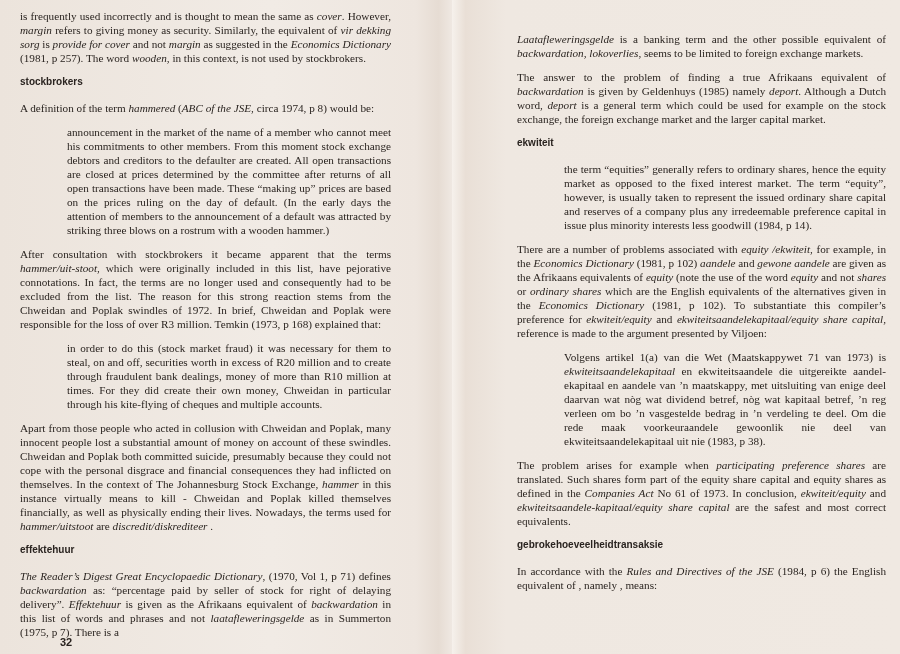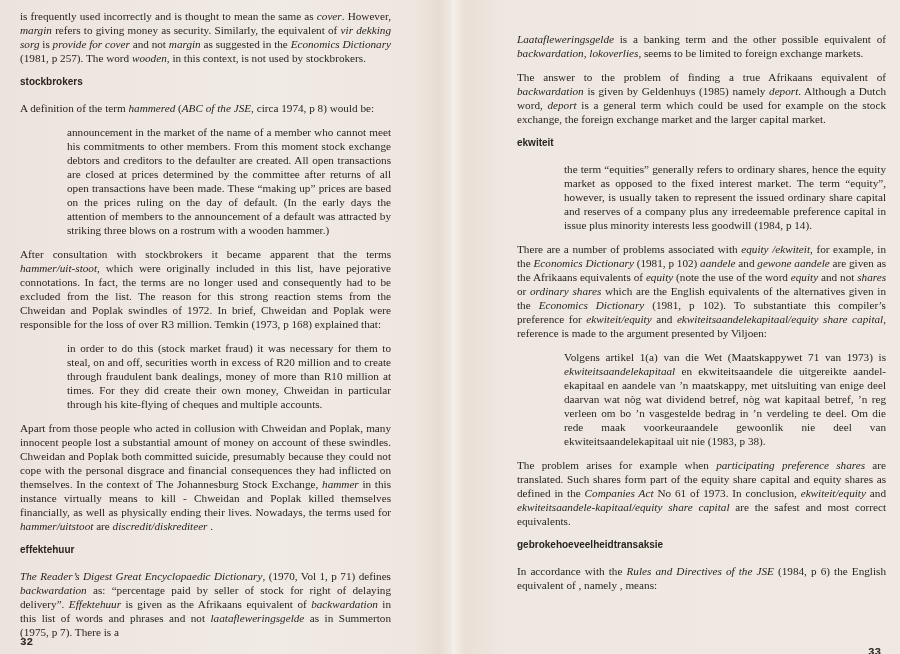--- a/index.html
+++ b/index.html
@@ -11,21 +11,21 @@
   .page-right { left:452px; width:448px;
     background: linear-gradient(to right, #f6f1ec 0%, #e9dfd6 3%, #efe8e1 12%, #f0e9e2 100%); }
   .col { position:absolute; font-size:11.2px; line-height:14px; }
   .col-left { left:20px; top:9px; width:371px; }
   .col-right { left:65px; top:32px; width:369px; }
   p { margin:0 0 10px 0; text-align:justify; }
   .quote { margin:0 0 10px 47px; text-align:justify; }
   .col-right .quote { }
   h4 { margin:0 0 12px 0; font-family:"Liberation Sans","DejaVu Sans",sans-serif; font-size:10px; font-weight:bold; color:#2a2420; }
   i { font-style:italic; }
-  .pnum { position:absolute; font-weight:bold; font-size:11px; font-family:Liberation Mono, monospace; }
+  .pnum { position:absolute; font-weight:bold; font-size:11px; font-family:Liberation Sans, sans-serif;margin-left:40px; }
   .pnum-left { left:20px; top:636px; }
   .pnum-right { left:416px; top:646px; }
 </style>
 </head>
 <body>
 
 <div class="page page-left">
   <div class="col col-left" id="left-col">
       <p>is frequently used incorrectly and is thought to mean the same as <i>cover</i>. However, <i>margin</i> refers to giving money as security. Similarly, the equivalent of <i>vir dekking sorg</i> is <i>provide for cover</i> and not <i>margin</i> as suggested in the <i>Economics Dictionary</i> (1981, p 257). The word <i>wooden</i>, in this context, is not used by stockbrokers.</p>
       <h4>stockbrokers</h4>

